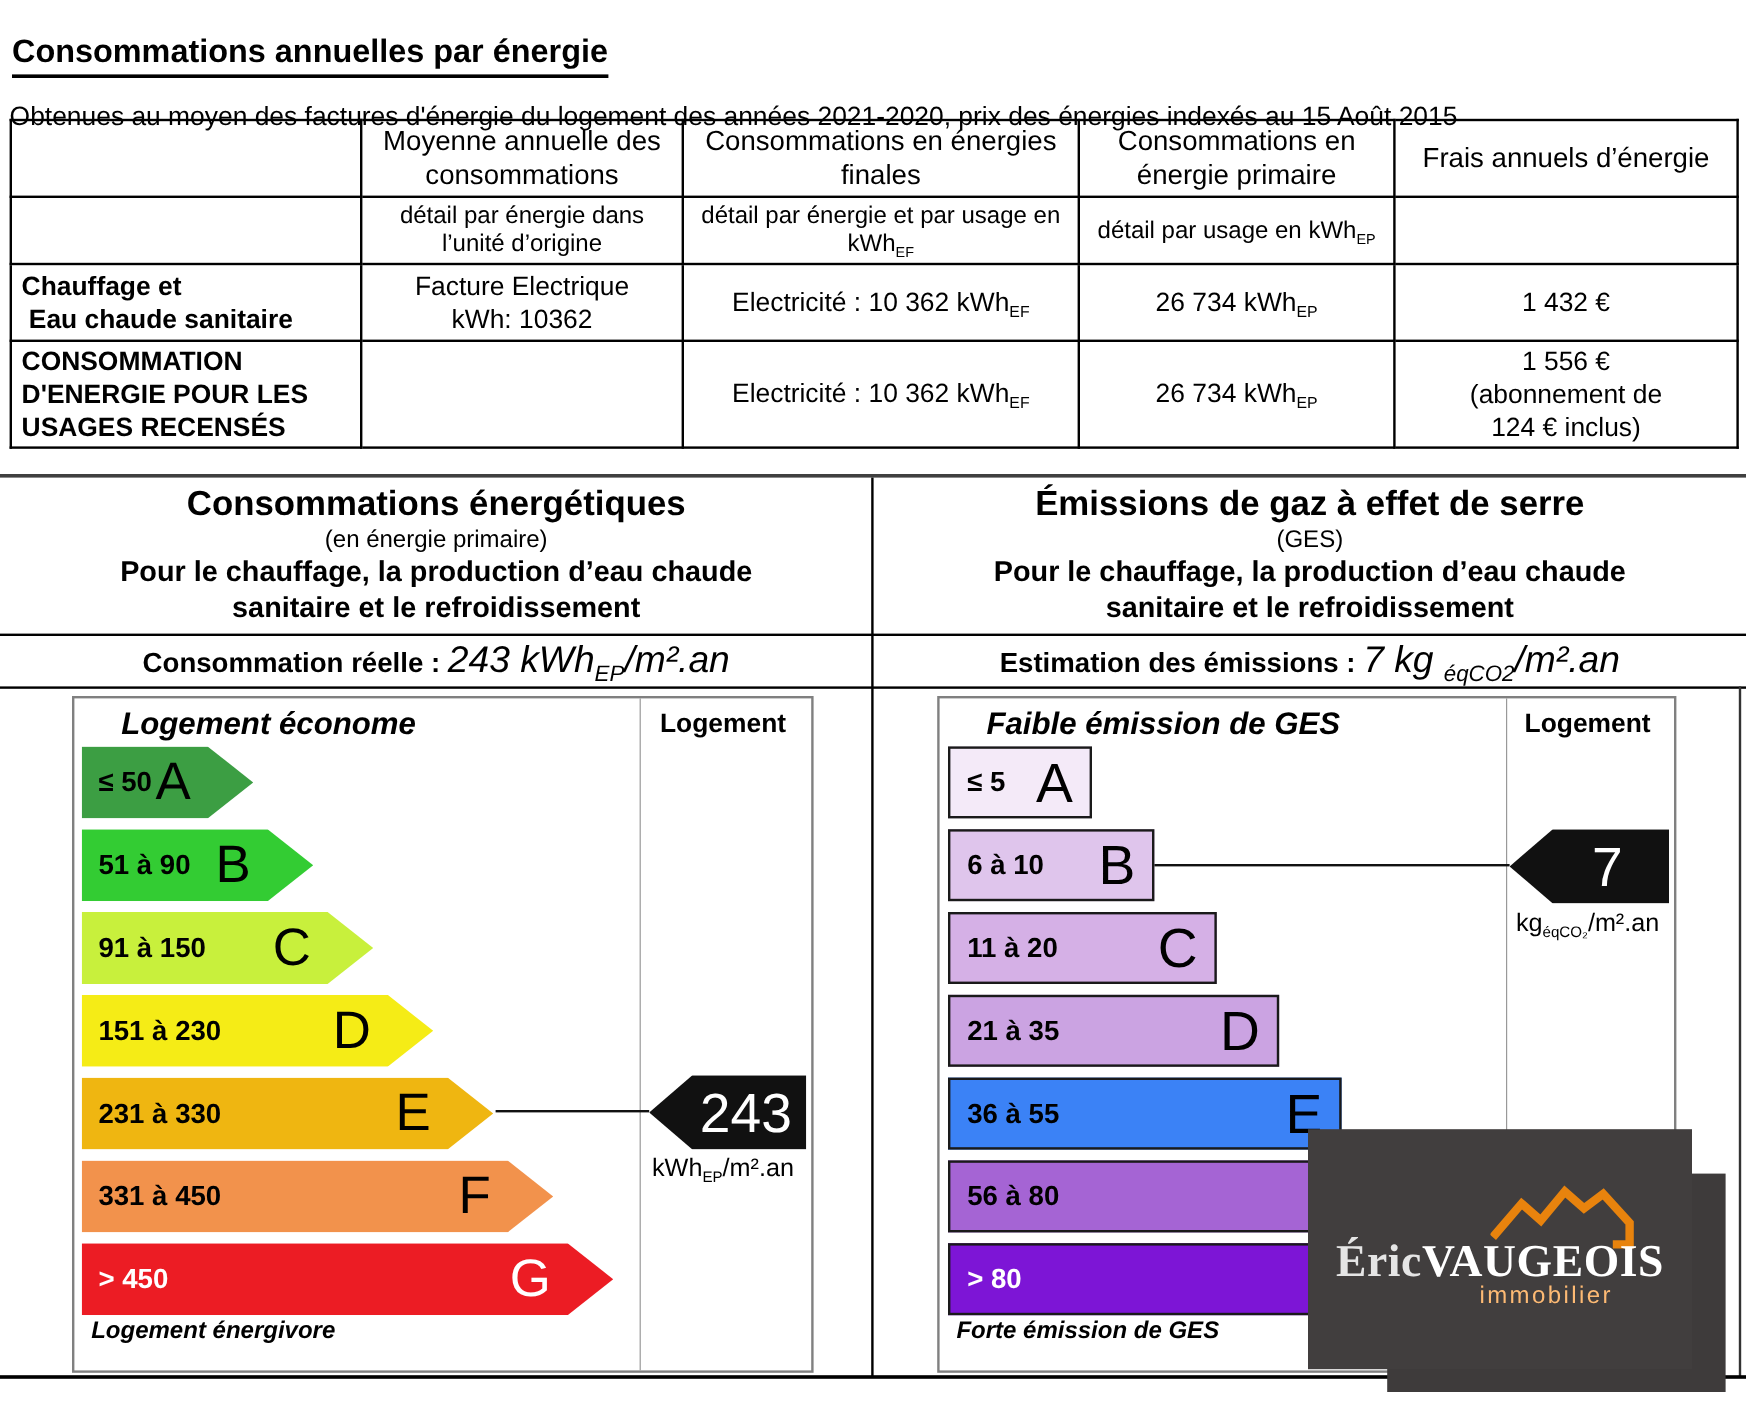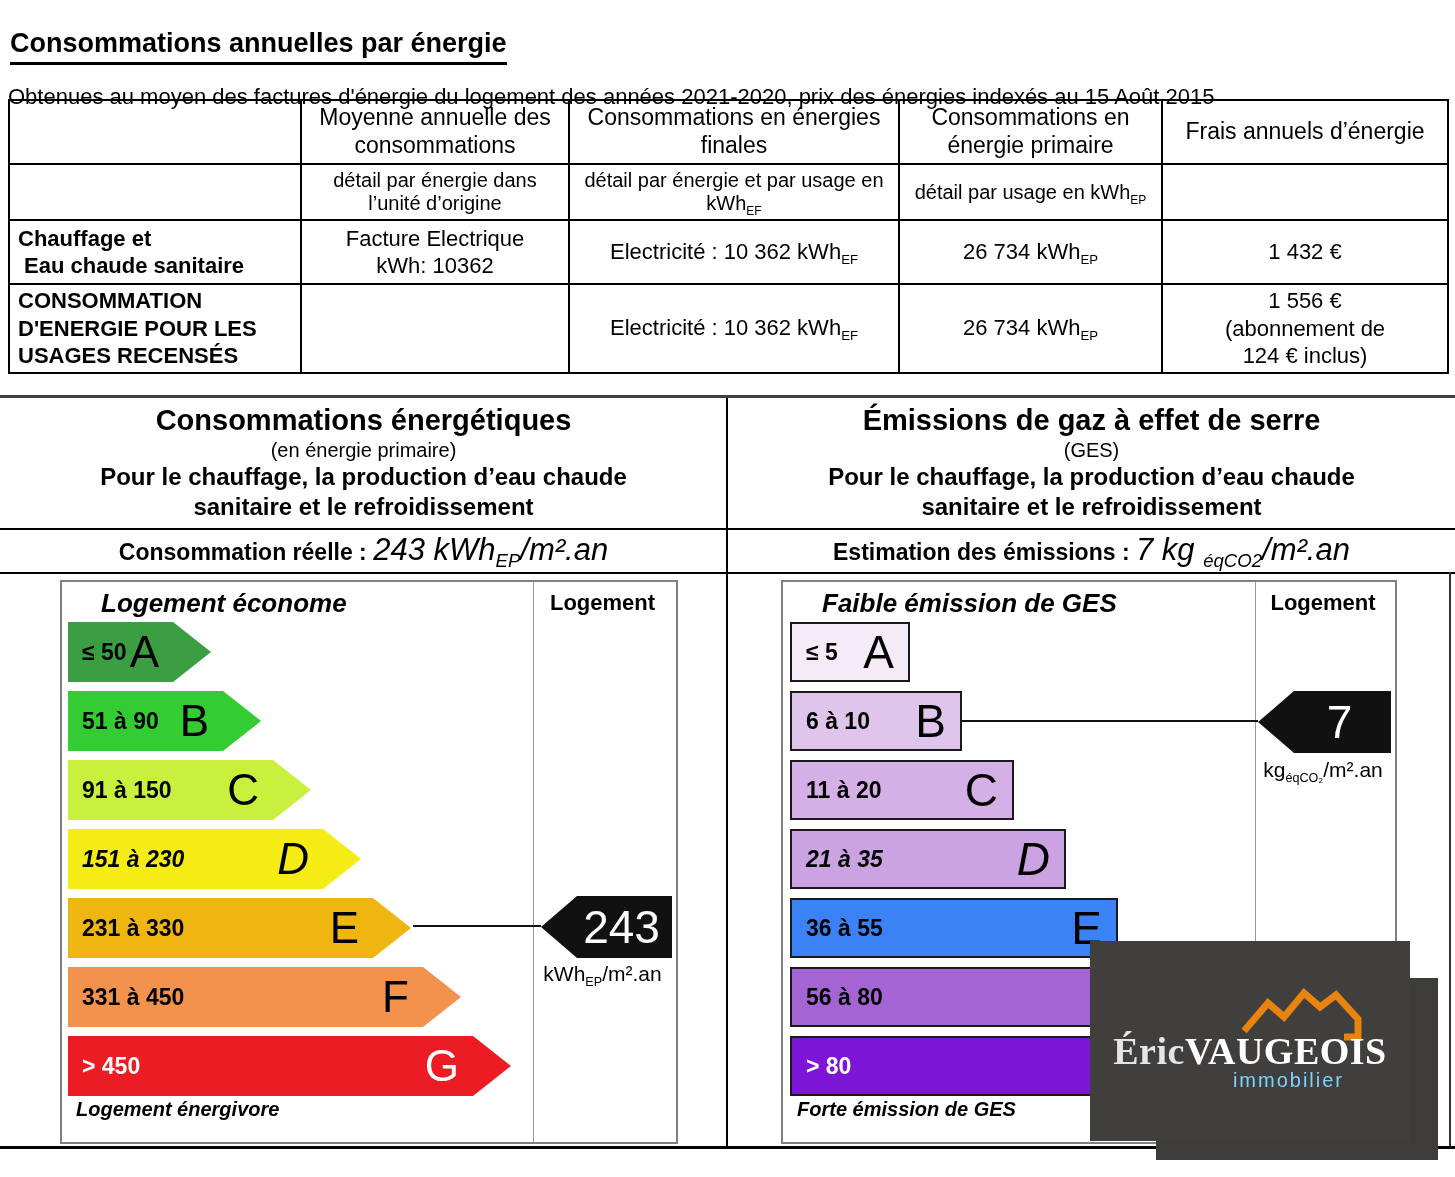--- a/index.html
+++ b/index.html
@@ -54,21 +54,21 @@
   #chart-ges .collabel{left:472px;width:136px;}
 
   .band{position:absolute;height:60px;}
   .arr{left:6px;clip-path:polygon(0 0,calc(100% - 38px) 0,100% 50%,calc(100% - 38px) 100%,0 100%);}
   .gb{left:7px;border:2px solid #1a1a1a;box-sizing:border-box;}
   .range{position:absolute;left:14px;top:50%;transform:translateY(-50%);font-size:23px;font-weight:bold;}
   .letter{position:absolute;top:50%;transform:translateY(-50%);font-size:44px;}
   .arr .letter{right:52px;}
   .gb .letter{right:14px;font-size:46px;}
   .inv .range,.inv .letter{color:#fff;}
-  .r0{top:40px;} .r1{top:109px;} .r2{top:178px;} .r3{top:247px;font-style:italic;} .r4{top:316px;} .r5{top:385px;} .r6{top:454px;}
+  .r0{top:40px;} .r1{top:109px;} .r2{top:178px;} .r3{top:247px;} .r4{top:316px;} .r5{top:385px;} .r6{top:454px;}
   #chart-energy .r0{width:143px;} #chart-energy .r1{width:193px;} #chart-energy .r2{width:243px;}
   #chart-energy .r3{width:293px;} #chart-energy .r4{width:343px;} #chart-energy .r5{width:393px;}
   #chart-energy .r6{width:443px;}
   #chart-ges .r0{width:120px;} #chart-ges .r1{width:172px;} #chart-ges .r2{width:224px;}
   #chart-ges .r3{width:276px;} #chart-ges .r4{width:328px;} #chart-ges .r5{width:380px;}
   #chart-ges .r6{width:432px;}
 
   .marker{position:absolute;height:62px;color:#fff;text-align:center;
     clip-path:polygon(36px 0,100% 0,100% 100%,36px 100%,0 50%);}
   .marker .mval{display:block;line-height:62px;padding-left:30px;font-size:46px;}
@@ -81,21 +81,21 @@
   #chart-energy .connector{left:351px;top:343px;width:128px;}
   #chart-ges .connector{left:179px;top:138px;width:296px;}
 
   
   #logo-shadow{position:absolute;left:1156px;top:580px;width:282px;height:182px;z-index:5;}
   #logo-main{position:absolute;left:1090px;top:543px;width:320px;height:200px;z-index:6;}
   #logo-name{position:absolute;left:0;right:0;top:88px;text-align:center;
     font-family:"Liberation Serif",serif;font-weight:bold;font-size:38px;letter-spacing:.5px;white-space:nowrap;}
   #logo-name .accent{}
   #logo-name .rest{color:#fff;}
-  #logo-tag{position:absolute;right:66px;top:128px;color:#7dd3fc;font-size:20px;letter-spacing:2px;}
+  #logo-tag{position:absolute;right:66px;top:128px;color:#fdba74;font-size:20px;letter-spacing:2px;}
   #roof{position:absolute;right:48px;top:46px;}
 </style>
 </head>
 <body>
 
 <h1 id="page-title">Consommations annuelles par énergie</h1>
 <p id="page-subtitle">Obtenues au moyen des factures d'énergie du logement des années 2021-2020,  prix des énergies indexés au 15 Août 2015</p>
 
 <table class="consume">
   <colgroup>

